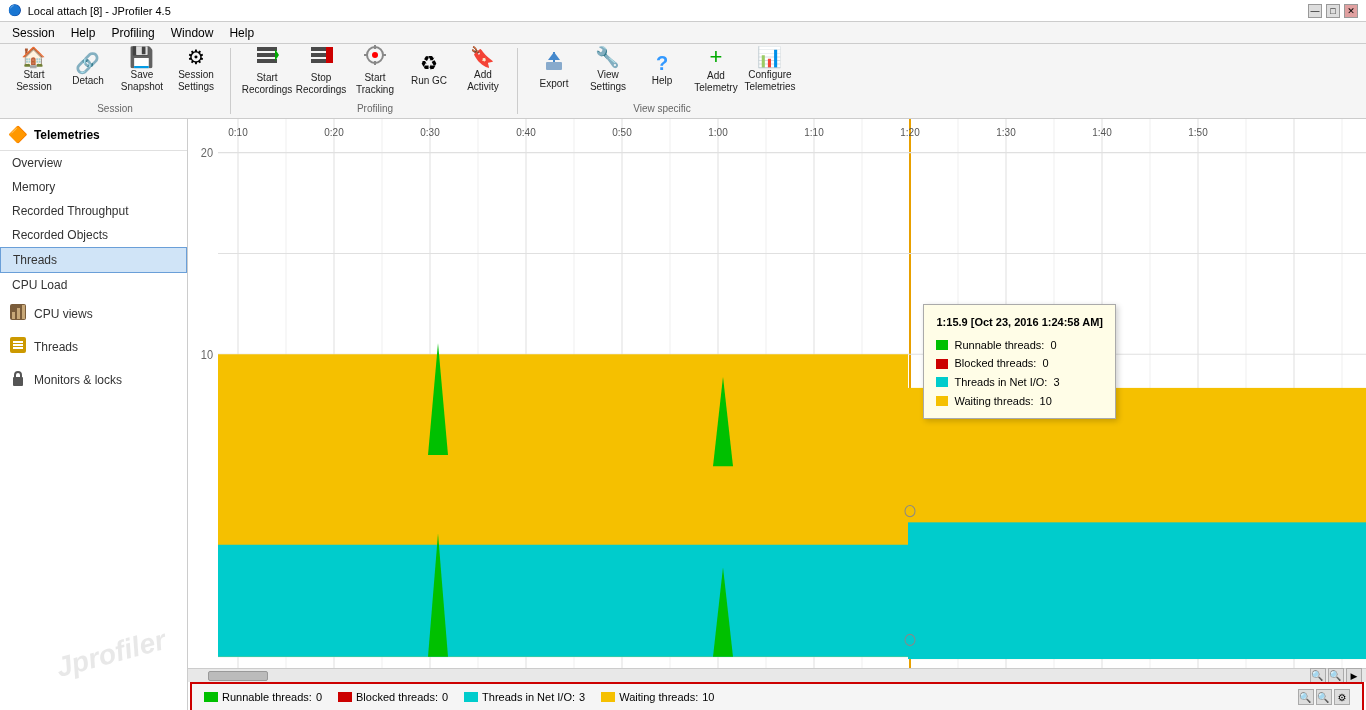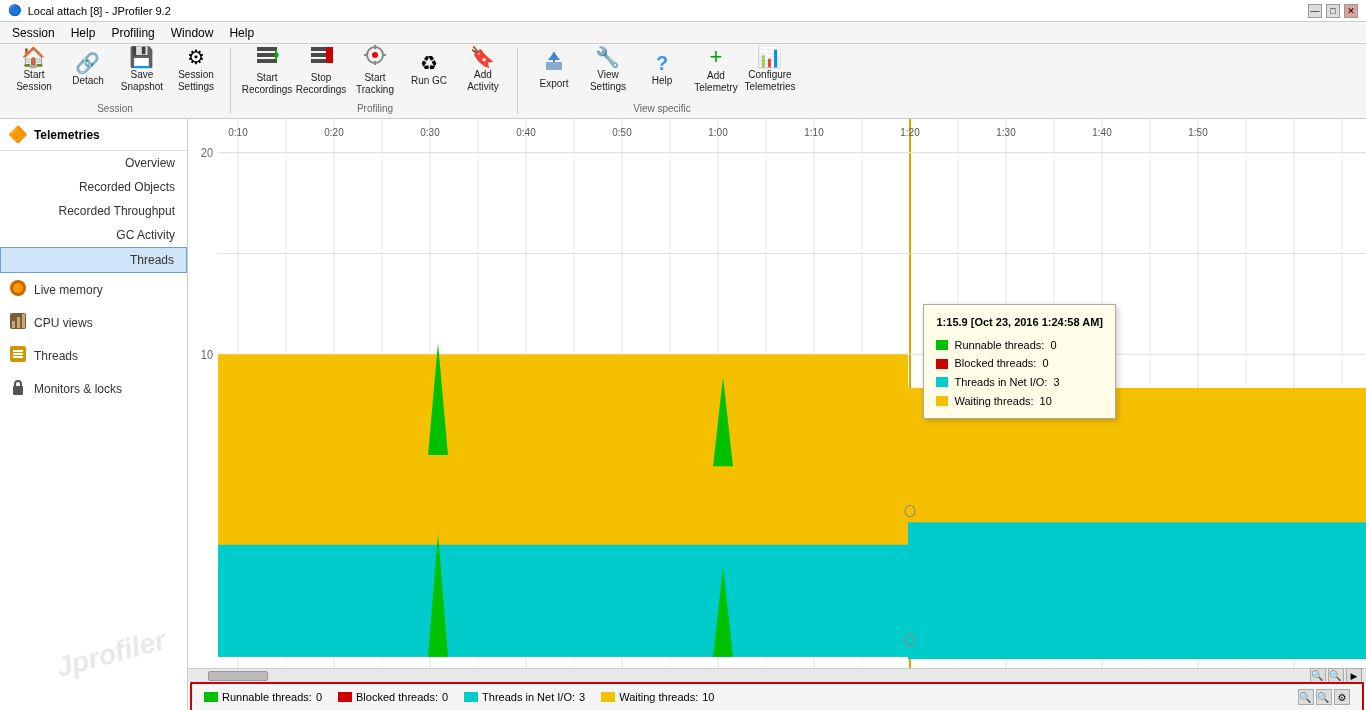--- a/index.html
+++ b/index.html
@@ -82,21 +82,20 @@
       padding: 6px 8px;
       font-weight: bold;
       font-size: 12px;
       border-bottom: 1px solid #e0e0e0;
     }
     .sidebar-item {
       padding: 5px 12px;
       cursor: pointer;
       font-size: 12px;
       color: #333;
-      text-align: right;
     }
     .sidebar-item.active {
       background: #d0e4f7;
       border: 1px solid #6a9fd8;
       font-weight: normal;
     }
     .sidebar-section-header {
       display: flex;
       align-items: center;
       gap: 6px;
@@ -191,21 +190,21 @@
       width: 100%;
       height: 100%;
     }
   </style>
 </head>
 <body>
 
 <div class="title-bar">
   <div class="title-bar-left">
     <span>🔵</span>
-    <span>Local attach [8] - JProfiler 9.2</span>
+    <span>Local attach [8] - JProfiler 4.5</span>
   </div>
   <div class="title-bar-controls">
     <div class="title-btn">—</div>
     <div class="title-btn">□</div>
     <div class="title-btn" style="background:#e0a0a0;">✕</div>
   </div>
 </div>
 
 <div class="menu-bar">
   <span class="menu-item">Session</span>
@@ -336,41 +335,35 @@
   <div class="sidebar" style="position:relative;">
     <div class="sidebar-header">
       <span style="font-size:16px;">🔶</span>
       <span>Telemetries</span>
     </div>
 
     <div class="sidebar-item">
       <span>Overview</span>
     </div>
     <div class="sidebar-item">
-      <span>Recorded Objects</span>
+      <span>Memory</span>
     </div>
     <div class="sidebar-item">
       <span>Recorded Throughput</span>
     </div>
     <div class="sidebar-item">
-      <span>GC Activity</span>
+      <span>Recorded Objects</span>
     </div>
     <div class="sidebar-item active">
       <span>Threads</span>
     </div>
-
-    <div class="sidebar-section-header">
-      <span>
-        <svg width="20" height="20" viewBox="0 0 20 20">
-            <circle cx="10" cy="10" r="8" fill="#cc6600"></circle>
-            <circle cx="10" cy="10" r="5" fill="#ff9900"></circle>
-          </svg>
-      </span>
-      <span>Live memory</span>
-    </div>
+    <div class="sidebar-item">
+      <span>CPU Load</span>
+    </div>
+
     <div class="sidebar-section-header">
       <span>
         <svg width="20" height="20" viewBox="0 0 20 20">
             <rect x="2" y="2" width="16" height="16" fill="#7a5c3a" rx="2"></rect>
             <rect x="4" y="10" width="3" height="7" fill="#c8a878"></rect>
             <rect x="9" y="6" width="3" height="11" fill="#c8a878"></rect>
             <rect x="14" y="3" width="3" height="14" fill="#c8a878"></rect>
           </svg>
       </span>
       <span>CPU views</span>

